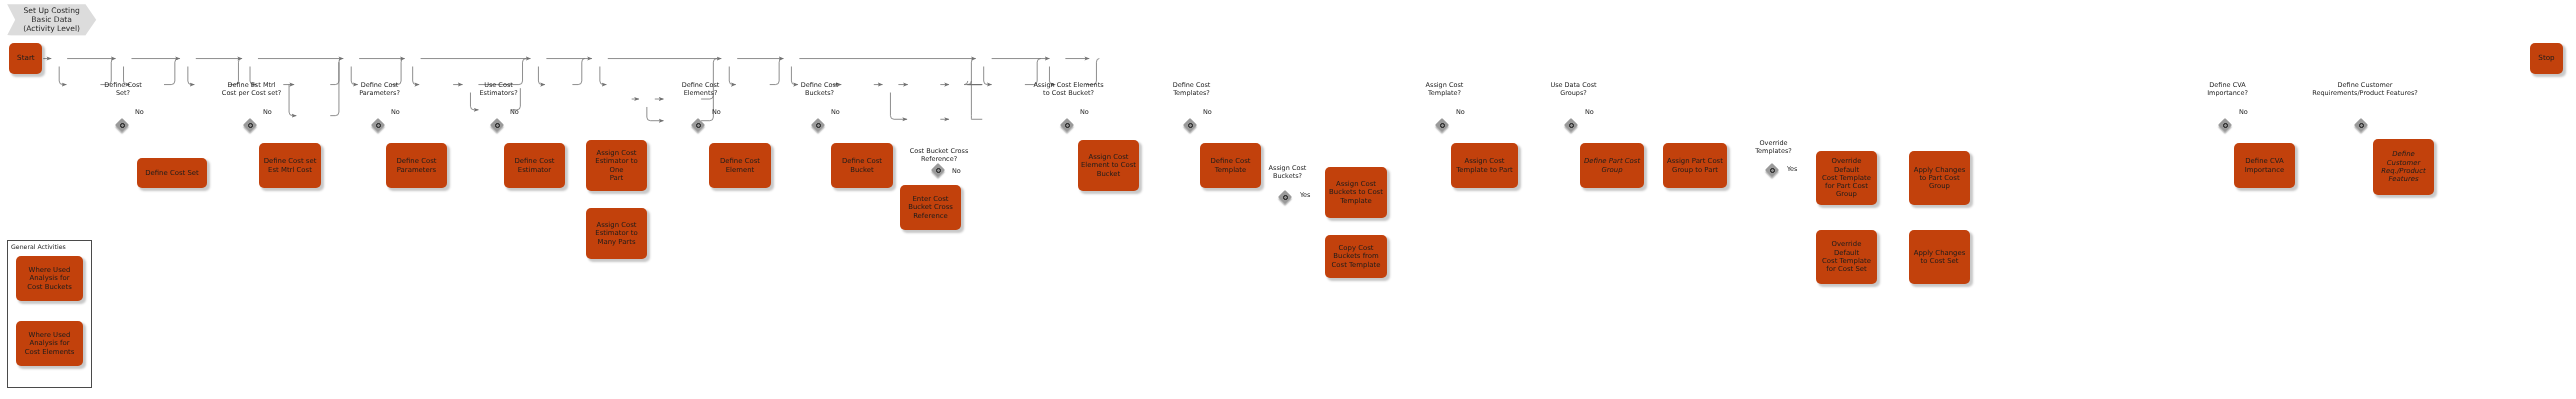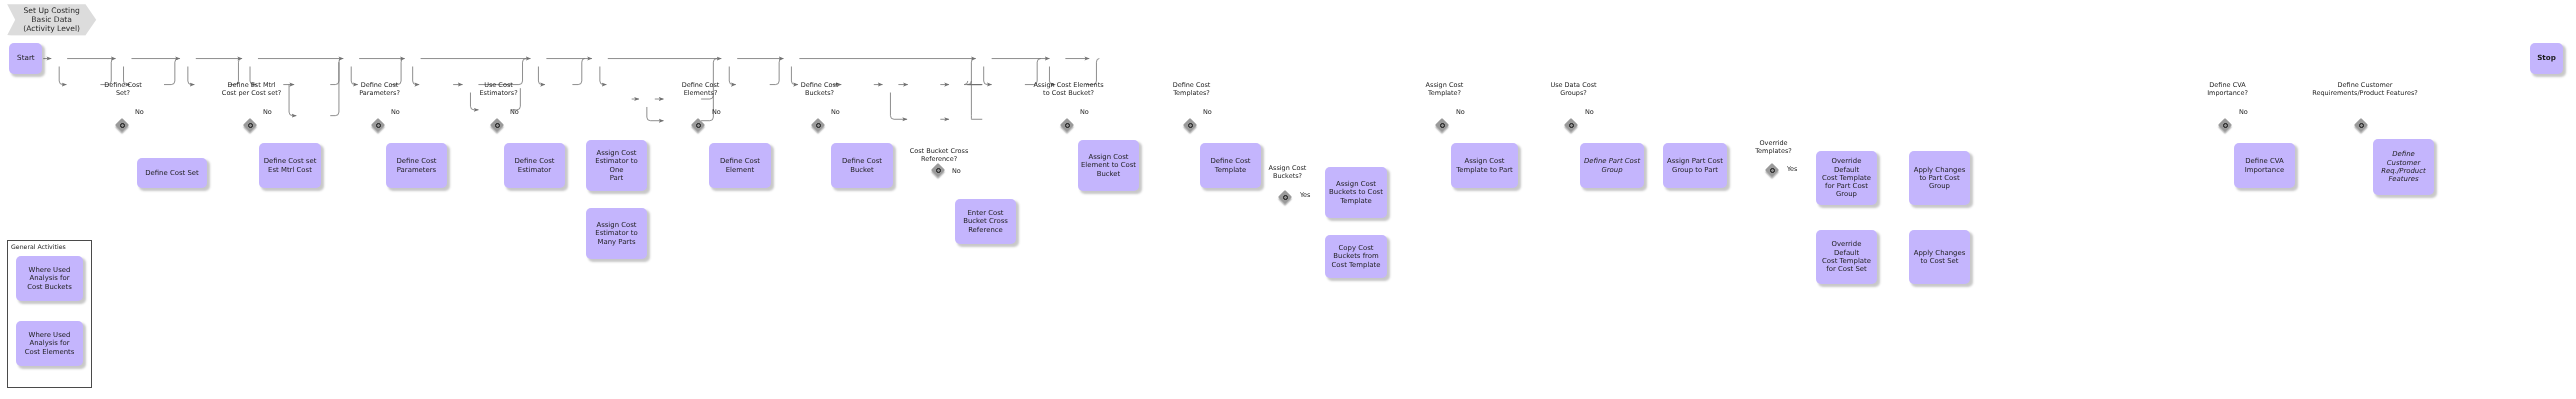--- a/index.html
+++ b/index.html
@@ -32,21 +32,21 @@
     text-align: center;
     clip-path: polygon(0 0, 88% 0, 100% 50%, 88% 100%, 0 100%, 9% 50%);
     filter: drop-shadow(2.2px 2.2px 1.4px rgba(0,0,0,0.25));
     padding: 0 4.3px;
     box-sizing: border-box;
   }
 
   
   .task {
     position: absolute;
-    background: #c4b5fd;
+    background: #c2410c;
     border-radius: 5px;
     box-shadow: 2.2px 2.2px 2.2px rgba(0,0,0,0.22);
     display: flex;
     align-items: center;
     justify-content: center;
     text-align: center;
     color: #1c1c1c;
     font-size: 6.9px;
     line-height: 8.3px;
     padding: 1.4px 2.2px;
@@ -219,21 +219,21 @@
 
   <div class="banner" style="left:7.2px; top:4.3px; width:89px; height:31px;">
     <span style="white-space:pre-line;">Set Up Costing
 Basic Data
 (Activity Level)</span>
   </div>
 
   <div class="task start-stop" style="left:9.4px; top:43px; width:33px; height:31px;">
     <span>Start</span>
   </div>
-  <div class="task start-stop" style="left:2530px; top:43px; width:33px; height:31px;font-weight:bold;">
+  <div class="task start-stop" style="left:2530px; top:43px; width:33px; height:31px;">
     <span>Stop</span>
   </div>
 
   <div class="gateway" style="left:116px; top:119px;">
     <div class="diamond"></div>
     <div class="ring"></div>
   </div>
   <div class="gw-label" style="left:87px; top:82px; width:72px;">Define Cost
 Set?</div>
   <div class="edge-label" style="left:135px; top:109px;">No</div>
@@ -383,21 +383,21 @@
   <div class="task" style="left:709px; top:143px; width:62px; height:45px;">
     <span style="white-space:pre-line;">Define Cost
 Element</span>
   </div>
 
   <div class="task" style="left:831px; top:143px; width:62px; height:45px;">
     <span style="white-space:pre-line;">Define Cost
 Bucket</span>
   </div>
 
-  <div class="task" style="left:955px; top:185px; width:61px; height:45px;margin-top:14px;">
+  <div class="task" style="left:900px; top:185px; width:61px; height:45px;">
     <span style="white-space:pre-line;">Enter Cost
 Bucket Cross
 Reference</span>
   </div>
 
   <div class="task" style="left:1078px; top:140px; width:61px; height:51px;">
     <span style="white-space:pre-line;">Assign Cost
 Element to Cost
 Bucket</span>
   </div>

